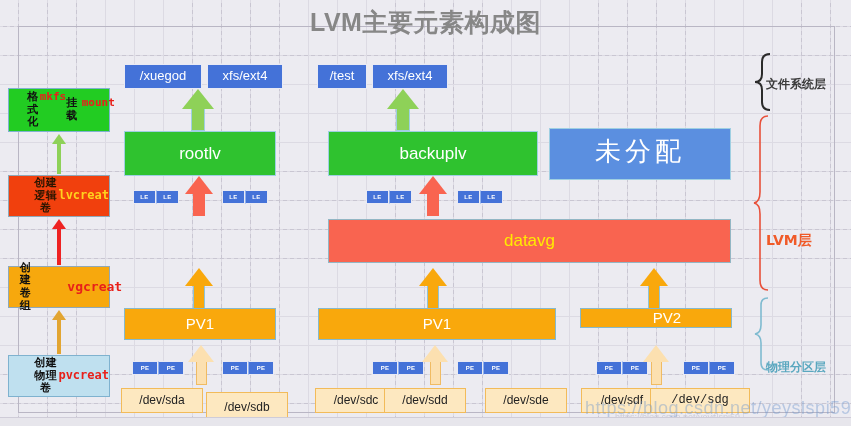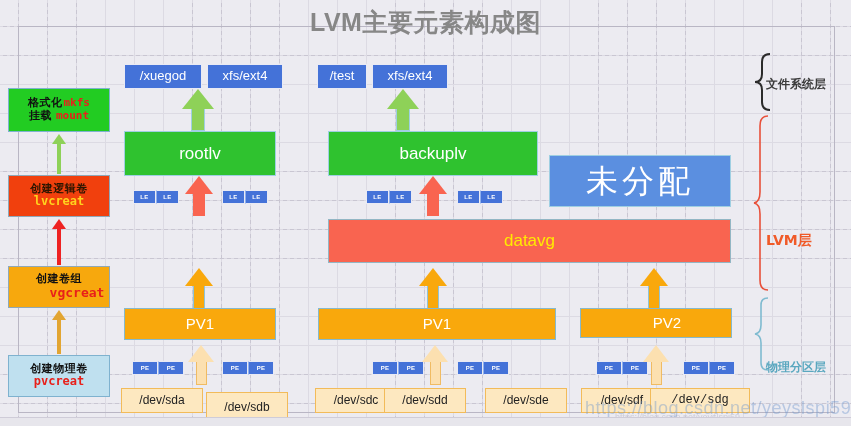--- a/index.html
+++ b/index.html
@@ -40,43 +40,43 @@
 
   
   .node{
     display:flex;align-items:center;justify-content:center;
     text-align:center;line-height:1.15;
   }
 
   
   .cmdbox{
     border:1px solid #7fb2cf;
-    flex-direction:column;
-    font-size:11px;font-weight:bold;
+    flex-direction:row;
+    font-size:11px;font-weight:bold;padding-left:24px;
   }
   .cmd-cn{color:#111;font-family:"DejaVu Sans",sans-serif;font-weight:bold;letter-spacing:.5px;}
   .cmd-code{font-family:"DejaVu Sans Mono","Liberation Mono",monospace;font-weight:bold;}
   .cmd-mkfs{background:#22cc22;border-color:#7fb2cf;}
   .cmd-mkfs .cmd-code{color:#e8201a;}
   .cmd-lv{background:#f1400d;border-color:#8fa8b8;}
   .cmd-lv .cmd-cn{color:#2b1500;}
   .cmd-lv .cmd-code{color:#ffd21e;}
   .cmd-vg{background:#f7a80d;border-color:#8fa8b8;}
   .cmd-vg .cmd-code{color:#e8201a;}
   .cmd-pv{background:#bfe0ef;border-color:#7fb2cf;}
   .cmd-pv .cmd-code{color:#e8201a;}
 
   
   .fsbox{
     background:#4472d8;border:1px solid #e9eaf4;color:#fff;
     font-size:13px;
   }
   
   .lvbox{background:#2fc22f;border:1px solid #9fcfe2;color:#fff;font-size:17px;}
-  .unalloc{background:#5b8fe0;border:1px solid #9fcfe2;color:#fff;font-size:32px;letter-spacing:4px;font-family:Liberation Sans, sans-serif;margin-top:27px;}
+  .unalloc{background:#5b8fe0;border:1px solid #9fcfe2;color:#fff;font-size:26px;letter-spacing:4px;font-family:Liberation Mono, monospace;}
   
   .vgbox{background:#f96450;border:1px solid #93b6c4;color:#ffeb00;font-size:17px;}
   
   .pvbox{background:#f9a80c;border:1px solid #86b9cc;color:#fff;font-size:15px;}
   
   .devbox{background:#fde8c0;border:1px solid #f2bb5a;color:#222;font-size:12px;}
 
   
   .chip{
     background:#4472d8;border:1px solid #e9eaf4;color:#fff;
@@ -236,21 +236,21 @@
     <div class="stem" style="left:8px;top:16px;width:12px;height:26px;background:#f9a80c;border:1px solid #8fc3d8;border-top:none;box-sizing:border-box;"></div>
     <div class="head" style="left:0px;top:0px;border-left:14px solid transparent;border-right:14px solid transparent;border-bottom:18px solid #f9a80c;"></div>
   </div>
 
   <div class="abs node pvbox" style="left:124px;top:308px;width:152px;height:32px;">
     <span>PV1</span>
   </div>
   <div class="abs node pvbox" style="left:318px;top:308px;width:238px;height:32px;">
     <span>PV1</span>
   </div>
-  <div class="abs node pvbox" style="left:580px;top:308px;width:152px;height:30px;padding-left:22px;">
+  <div class="abs node pvbox" style="left:580px;top:308px;width:152px;height:20px;padding-left:22px;">
     <span>PV2</span>
   </div>
 
   <div class="abs chip-pair" style="left:132px;top:361px;">
     <div class="chip" style="width:24px;height:12px;">PE</div>
     <div class="chip" style="width:24px;height:12px;">PE</div>
   </div>
   <div class="abs chip-pair" style="left:222px;top:361px;">
     <div class="chip" style="width:24px;height:12px;">PE</div>
     <div class="chip" style="width:24px;height:12px;">PE</div>

